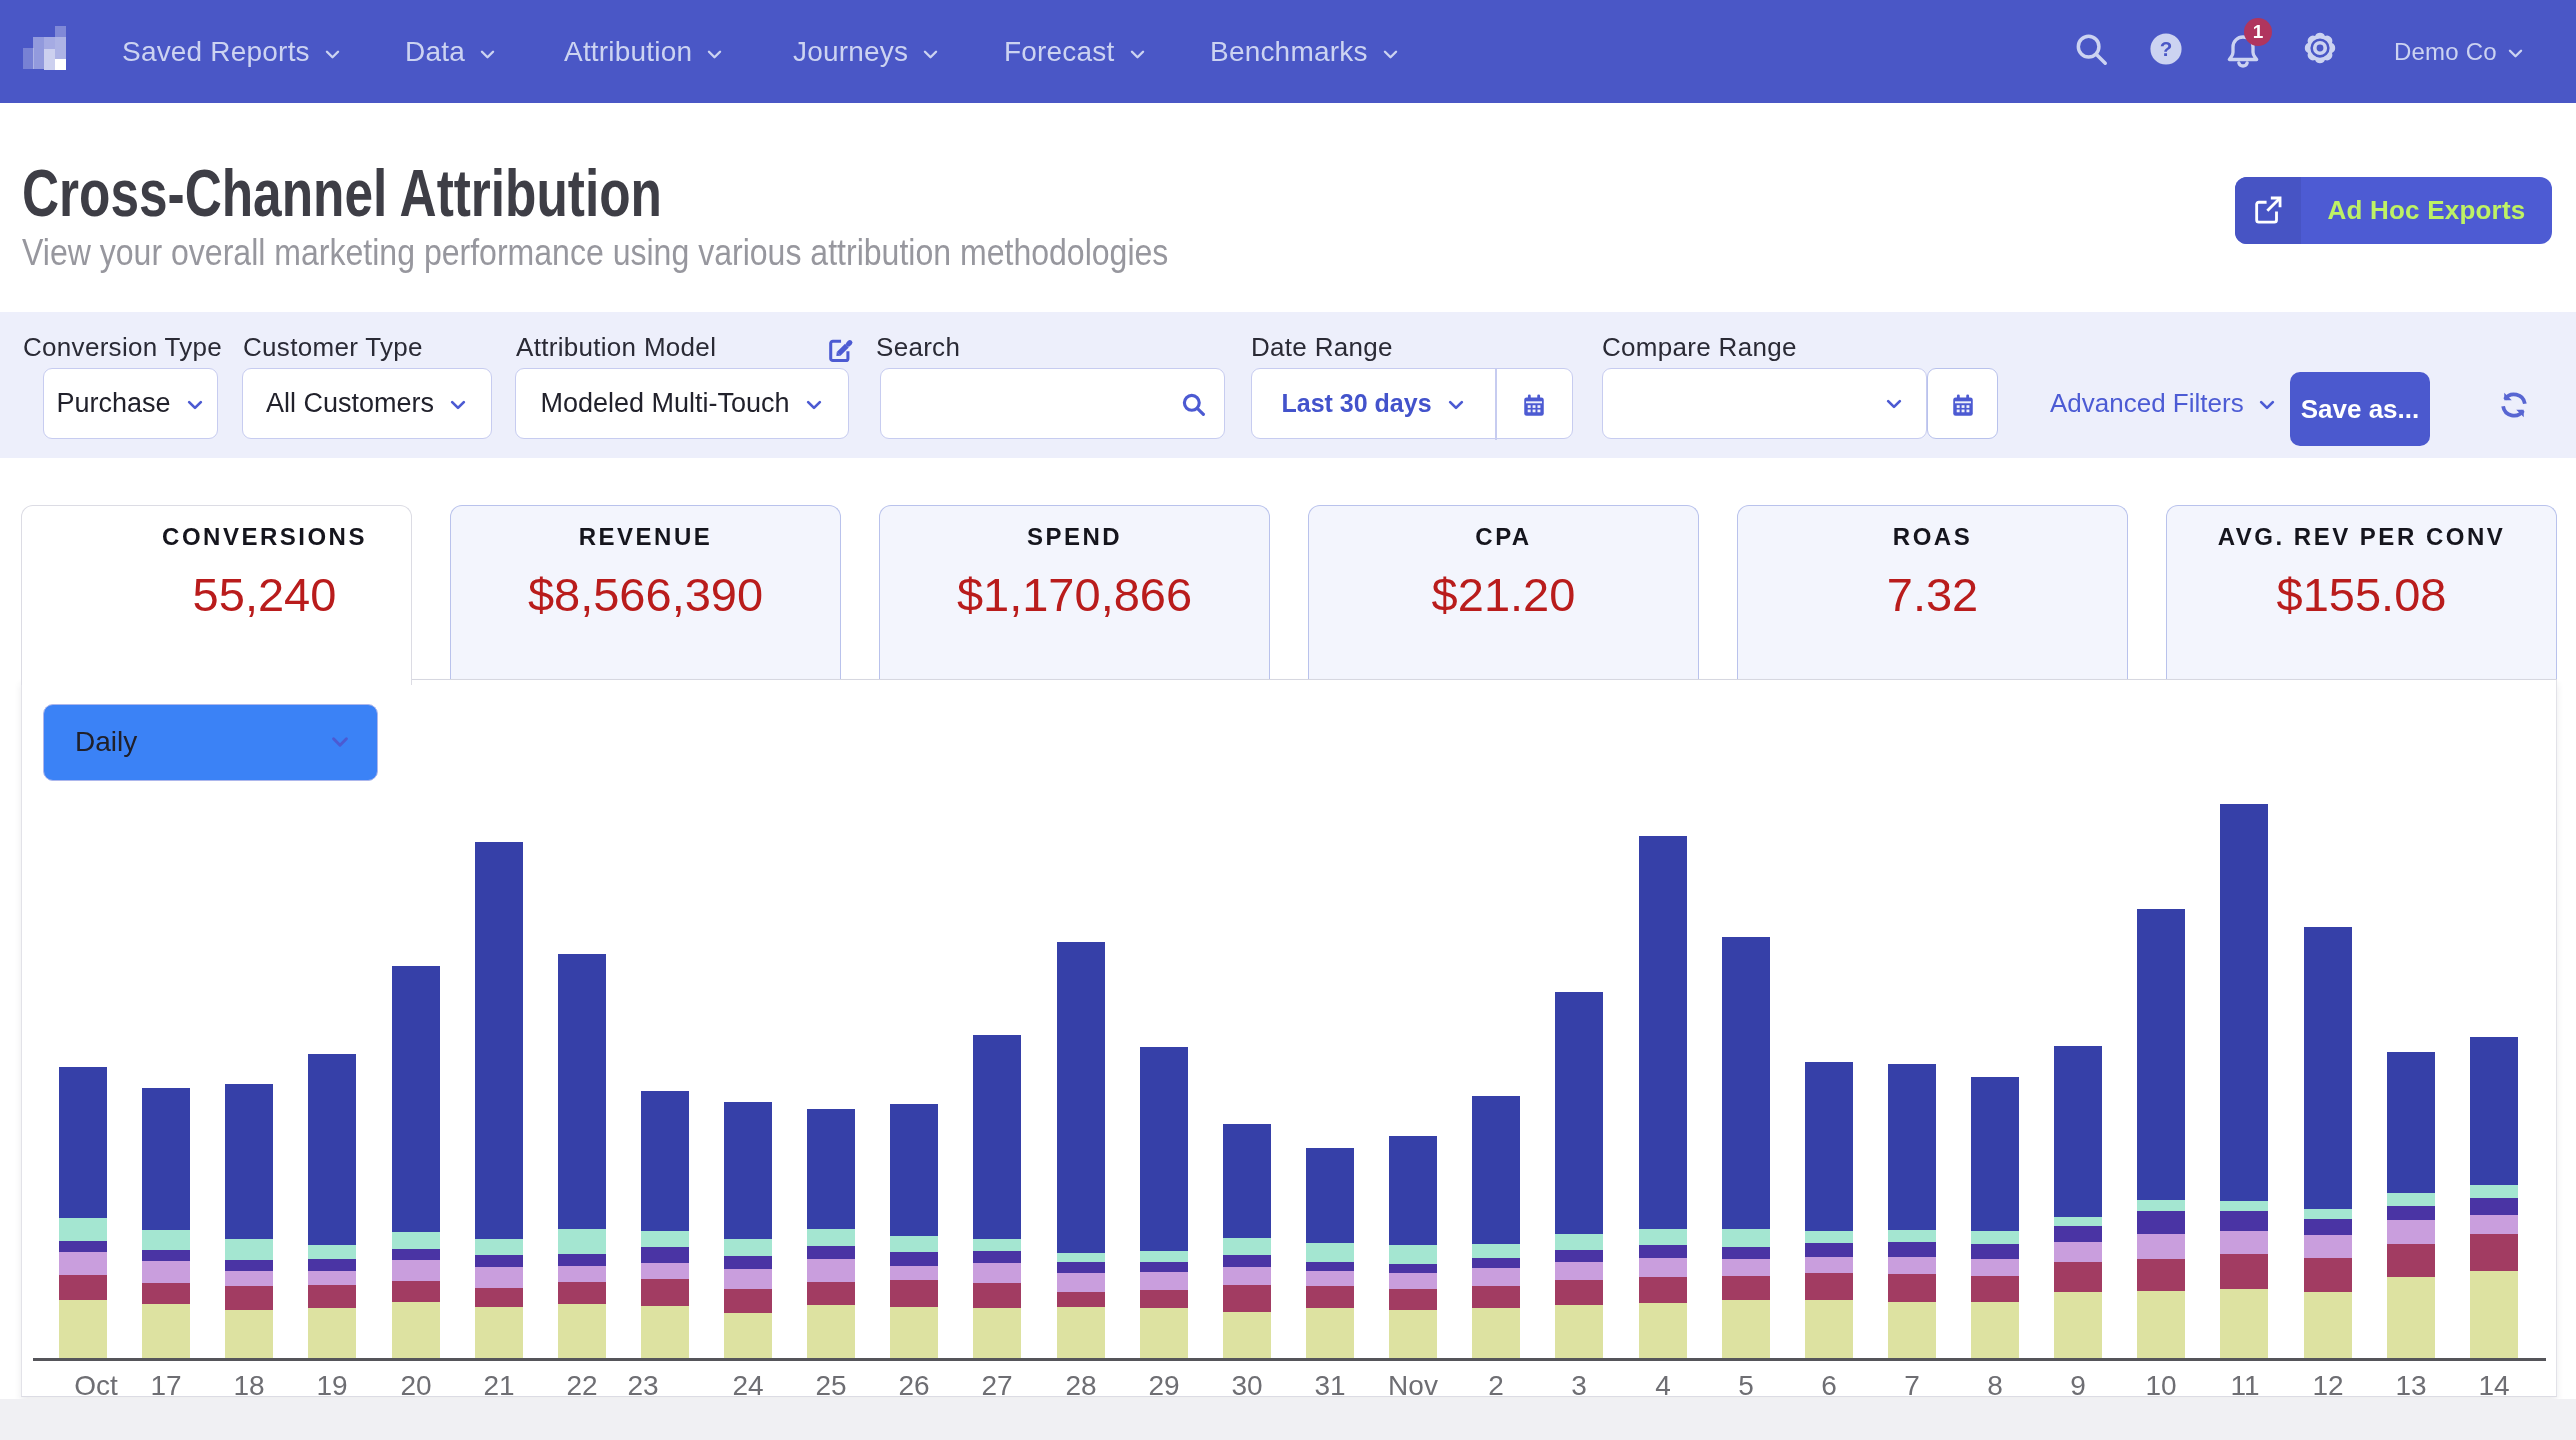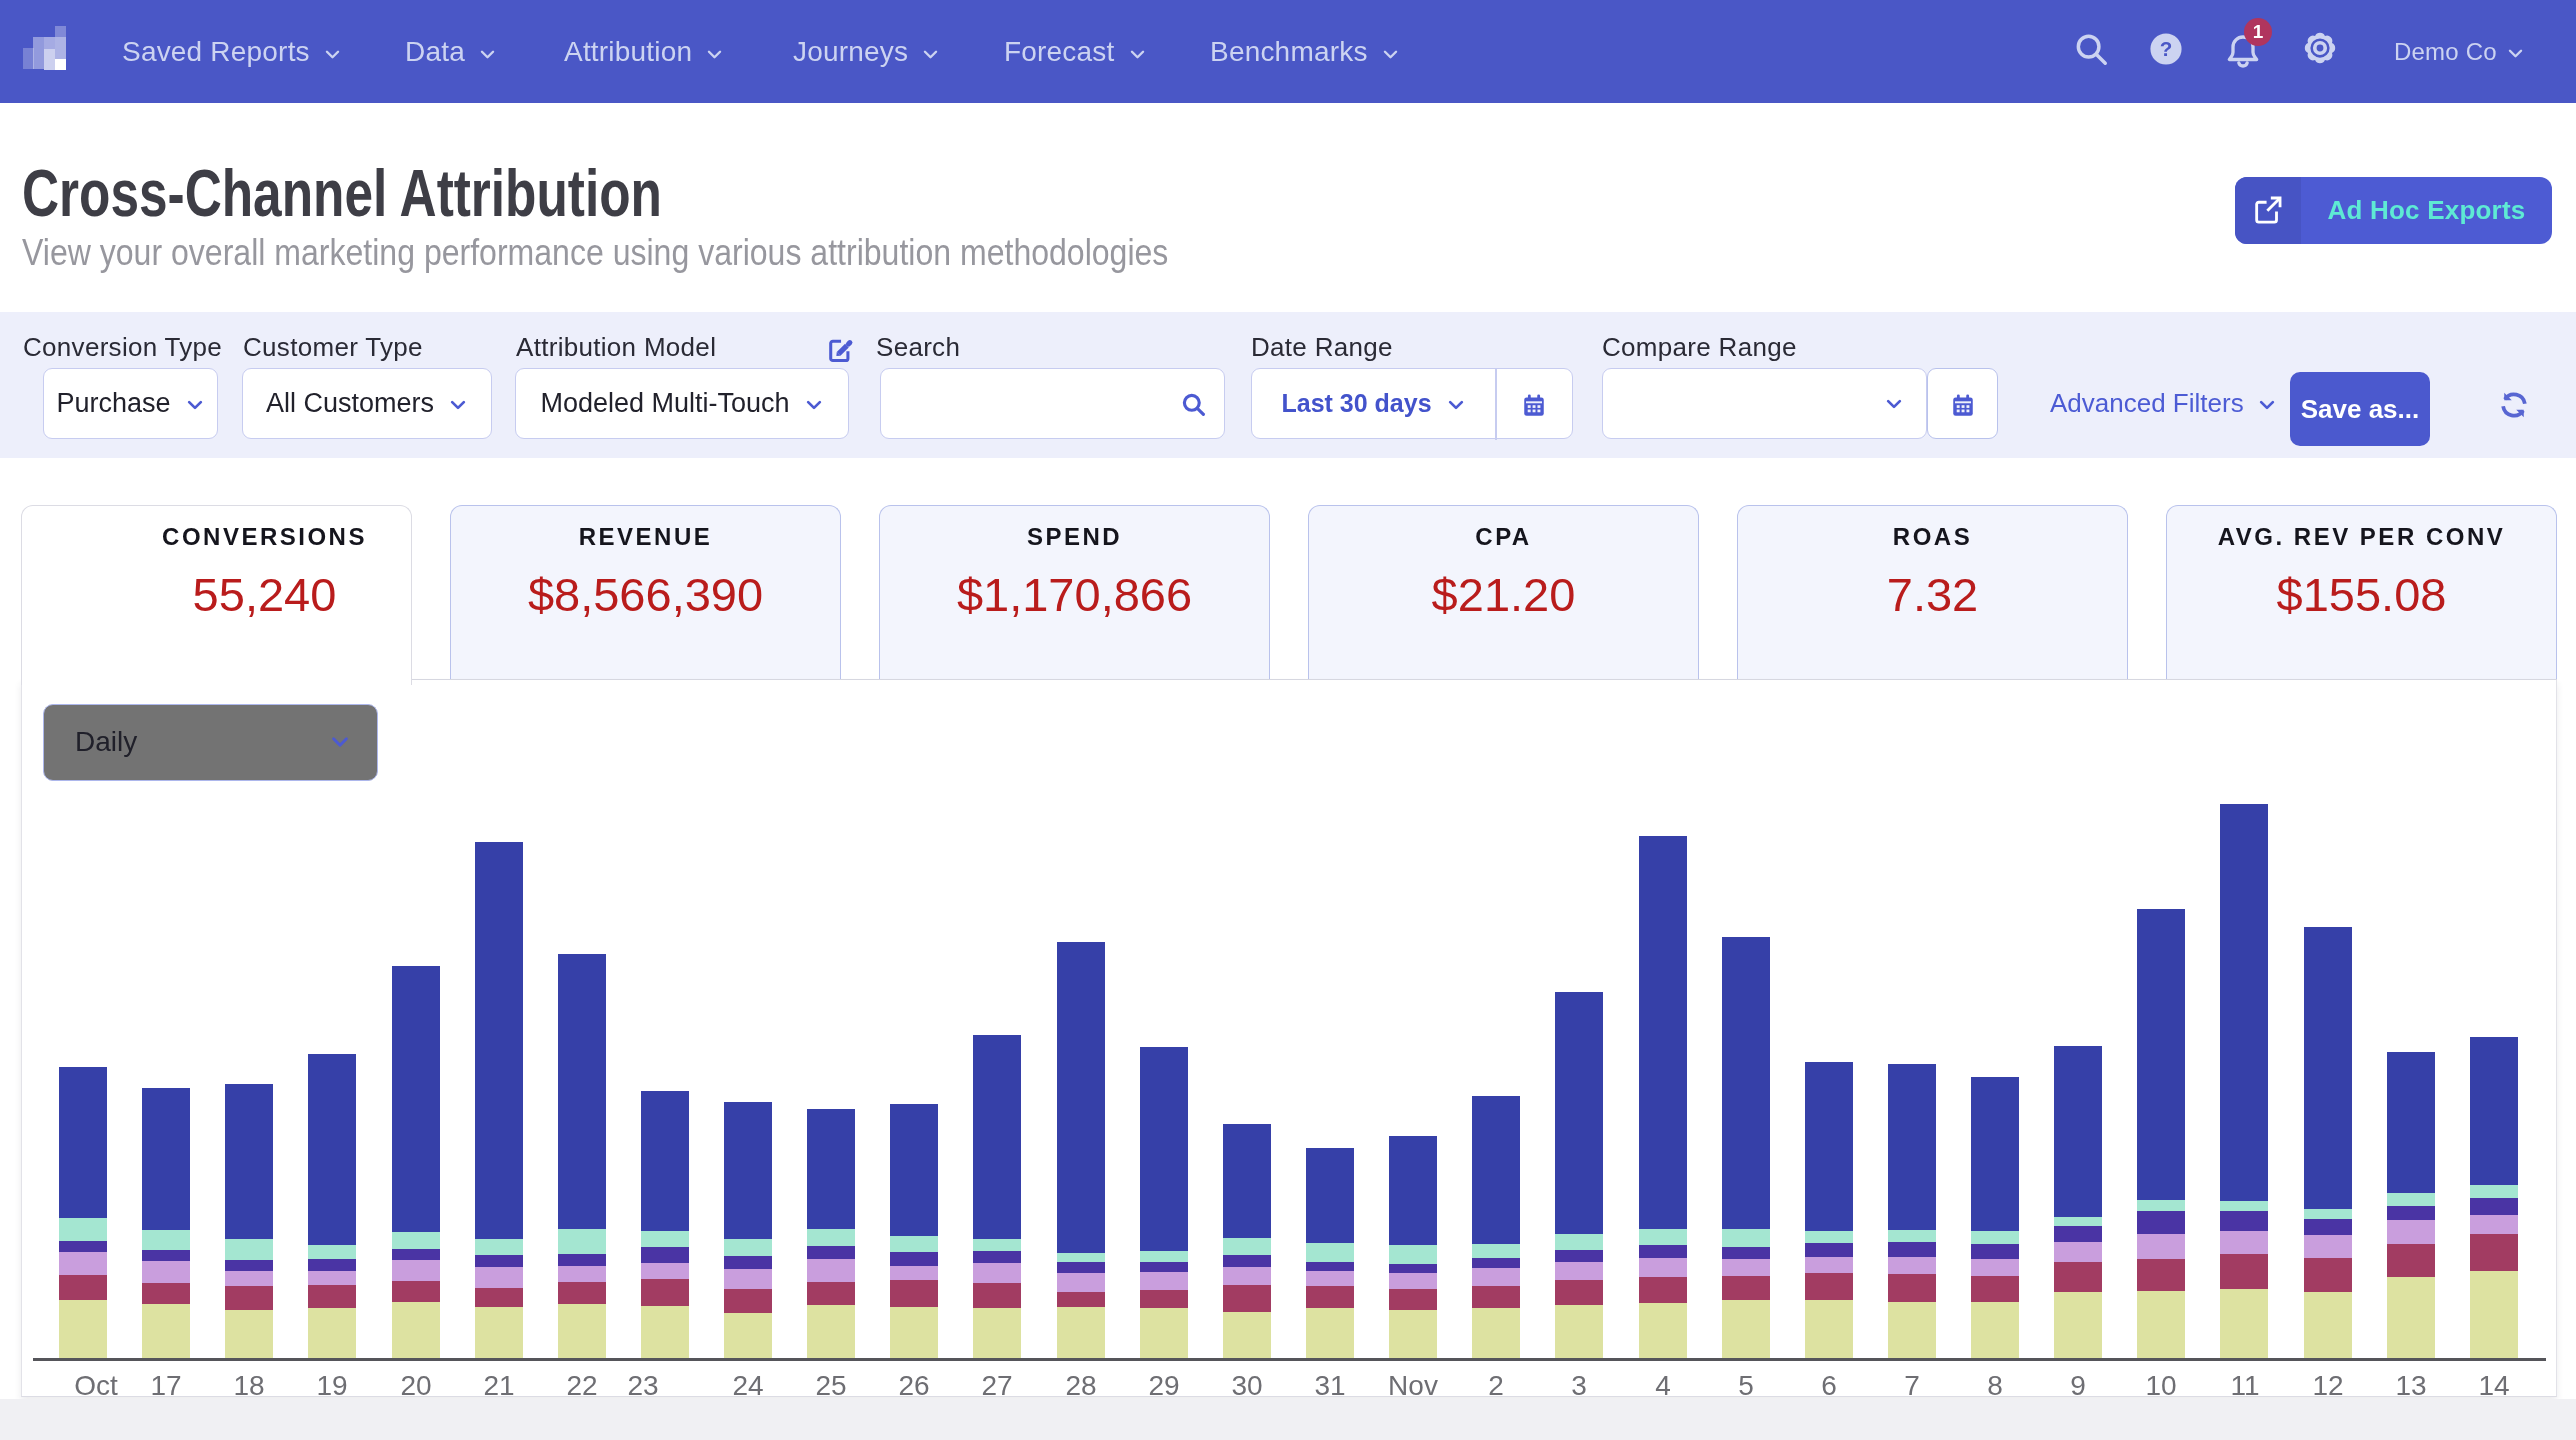--- a/index.html
+++ b/index.html
@@ -9,39 +9,39 @@
 #nav { position:absolute; left:0; top:0; width:2576px; height:103px; background:#4a57c6; }
 .nitem { position:absolute; top:0; height:103px; line-height:103px; color:#ccd3f1; font-size:28px; letter-spacing:0.2px; white-space:nowrap; }
 .nc { display:inline-block; margin-left:13px; vertical-align:-3px; }
 .navic { position:absolute; top:0; }
 
 
 #h1 { position:absolute; left:22px; top:155px; font-size:66px; font-weight:bold; color:#3e3e46; letter-spacing:0; transform:scaleX(0.778); transform-origin:0 0; white-space:nowrap; }
 #sub { position:absolute; left:22px; top:232px; font-size:37px; color:#97979e; transform:scaleX(0.866); transform-origin:0 0; white-space:nowrap; }
 #adhoc { position:absolute; left:2235px; top:177px; width:317px; height:67px; background:#4d5bd3; border-radius:12px; overflow:hidden; }
 #adhoc .seg { position:absolute; left:0; top:0; width:66px; height:67px; background:#4754c4; }
-#adhoc .lbl { position:absolute; left:66px; top:0; width:251px; height:67px; line-height:67px; text-align:center; color:#5eead4; font-size:26px; font-weight:bold; letter-spacing:0.2px; }
+#adhoc .lbl { position:absolute; left:66px; top:0; width:251px; height:67px; line-height:67px; text-align:center; color:#bef264; font-size:26px; font-weight:bold; letter-spacing:0.2px; }
 
 
 #fbar { position:absolute; left:0; top:312px; width:2576px; height:146px; background:#edeffb; }
 .flab { position:absolute; top:20px; font-size:26px; letter-spacing:0.3px; color:#2a2a35; white-space:nowrap; }
 .ctl { position:absolute; top:56px; height:71px; background:#fff; border:1.5px solid #c7ccf0; border-radius:9px; }
 .ctxt { position:absolute; top:0; width:100%; height:68px; line-height:68px; text-align:center; font-size:27px; color:#21212b; white-space:nowrap; }
 .cc { display:inline-block; margin-left:14px; vertical-align:-3px; }
 
 
 .tab { position:absolute; top:505px; width:391px; height:175px; background:#f3f5fd; border:1.5px solid #b9c2ec; border-bottom:none; border-radius:12px 12px 0 0; }
 .tab.active { background:#fff; border-color:#dcdce4; height:180px; border-bottom:none; z-index:3;padding-left:48px; }
 .tlab { position:absolute; top:17px; width:100%; text-align:center; font-size:24px; font-weight:bold; letter-spacing:2.5px; color:#15151d; }
 .tval { position:absolute; top:61px; width:100%; text-align:center; font-size:47px; color:#b91c1c; letter-spacing:0px; }
 #tabline { position:absolute; left:412px; top:679px; width:2145px; height:1.5px; background:#d8d9e2; z-index:1; }
 
 
 #panel { position:absolute; left:21px; top:680px; width:2536px; height:717px; background:#fff; border-left:1.5px solid #e2e2e8; border-right:1.5px solid #e2e2e8; border-bottom:1.5px solid #dcdce4; box-shadow:0 4px 7px rgba(60,60,80,0.10); z-index:2; }
-#daily { position:absolute; left:21px; top:24px; width:335px; height:77px; border:1.5px solid #adb7ec; border-radius:10px; background:#737373; }
+#daily { position:absolute; left:21px; top:24px; width:335px; height:77px; border:1.5px solid #adb7ec; border-radius:10px; background:#3b82f6; }
 #daily .t { position:absolute; left:31px; top:0; height:74px; line-height:74px; font-size:28px; color:#20202a; }
 #daily .c { position:absolute; right:26px; top:26px; }
 #axis { position:absolute; left:11px; top:678px; width:2513px; height:2.5px; background:#55555a; }
 .xl { position:absolute; top:690px; width:120px; text-align:center; font-size:28px; color:#6e6e73; }
 
 #footer { position:absolute; left:0; top:1399px; width:2576px; height:42px; background:#f0f0f3; z-index:4; }
 </style></head>
 <body>
 <div id="page">
   <div id="nav">

